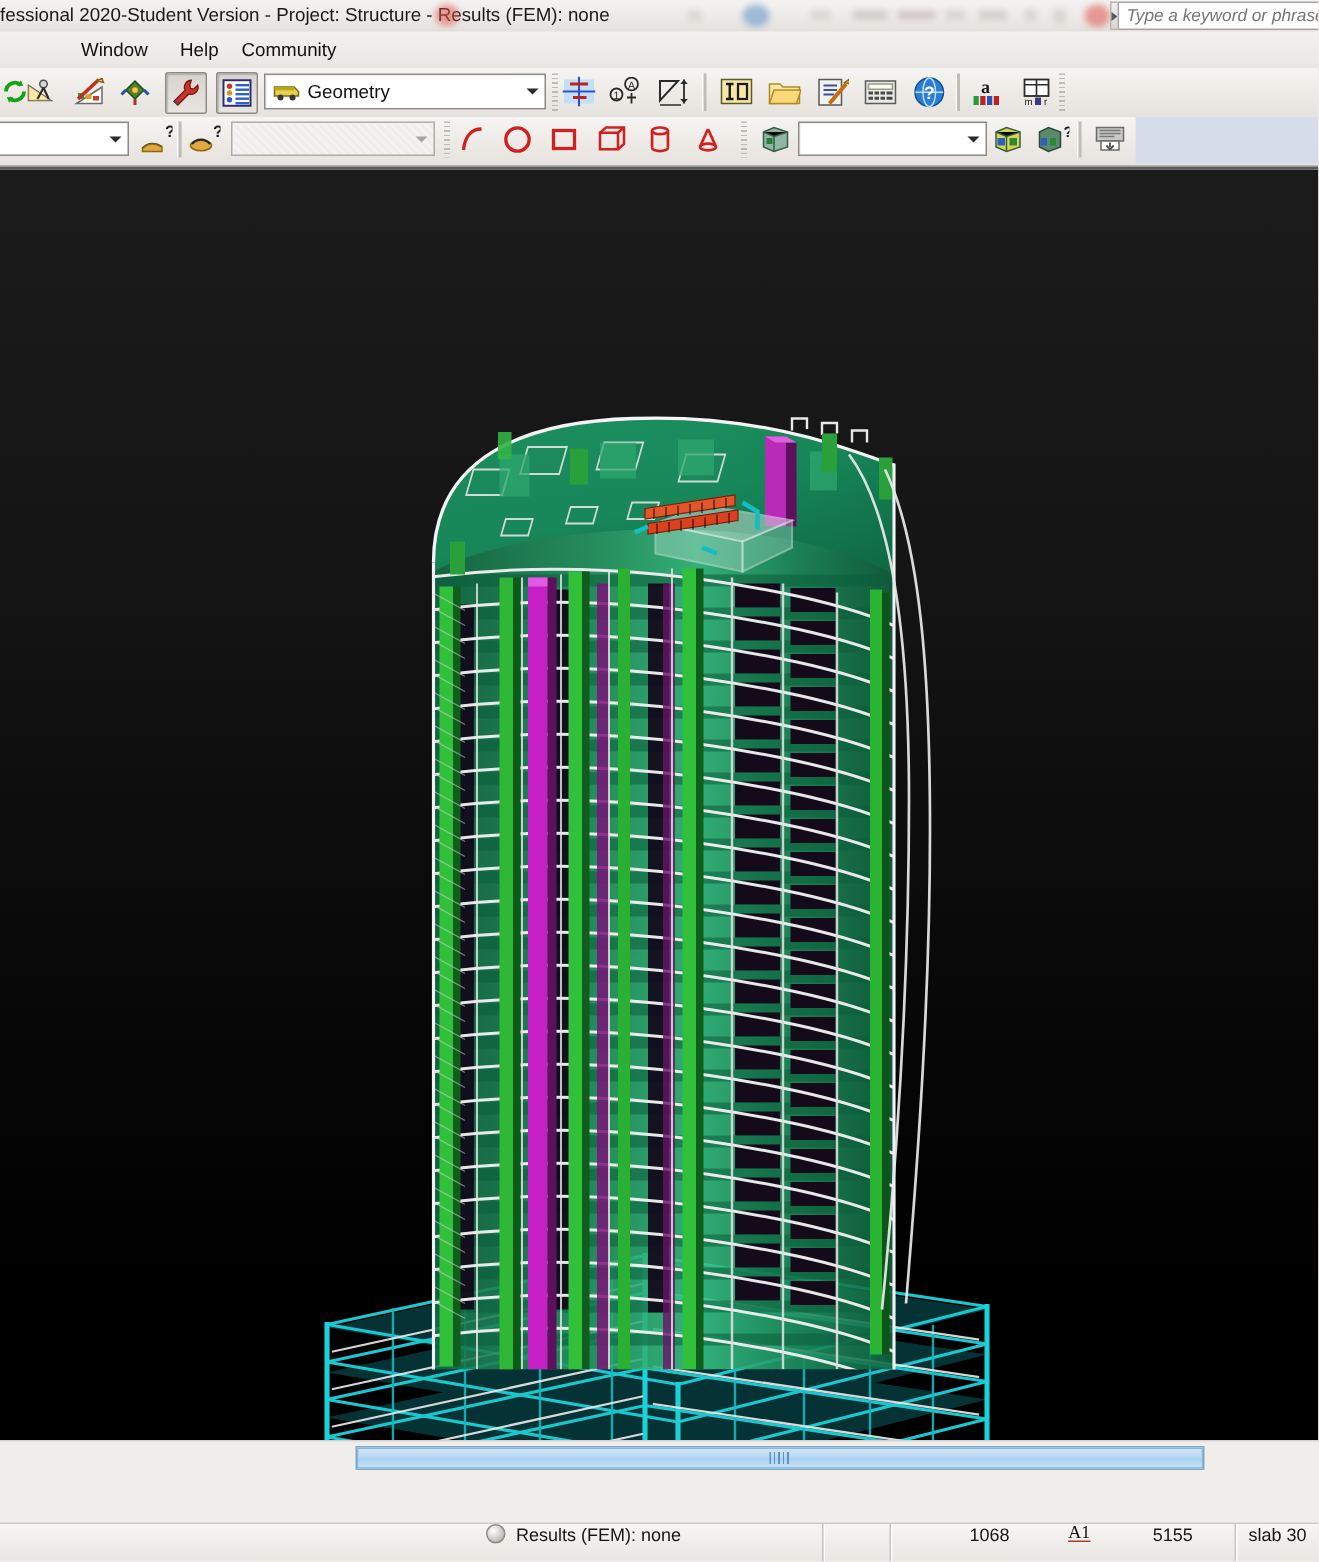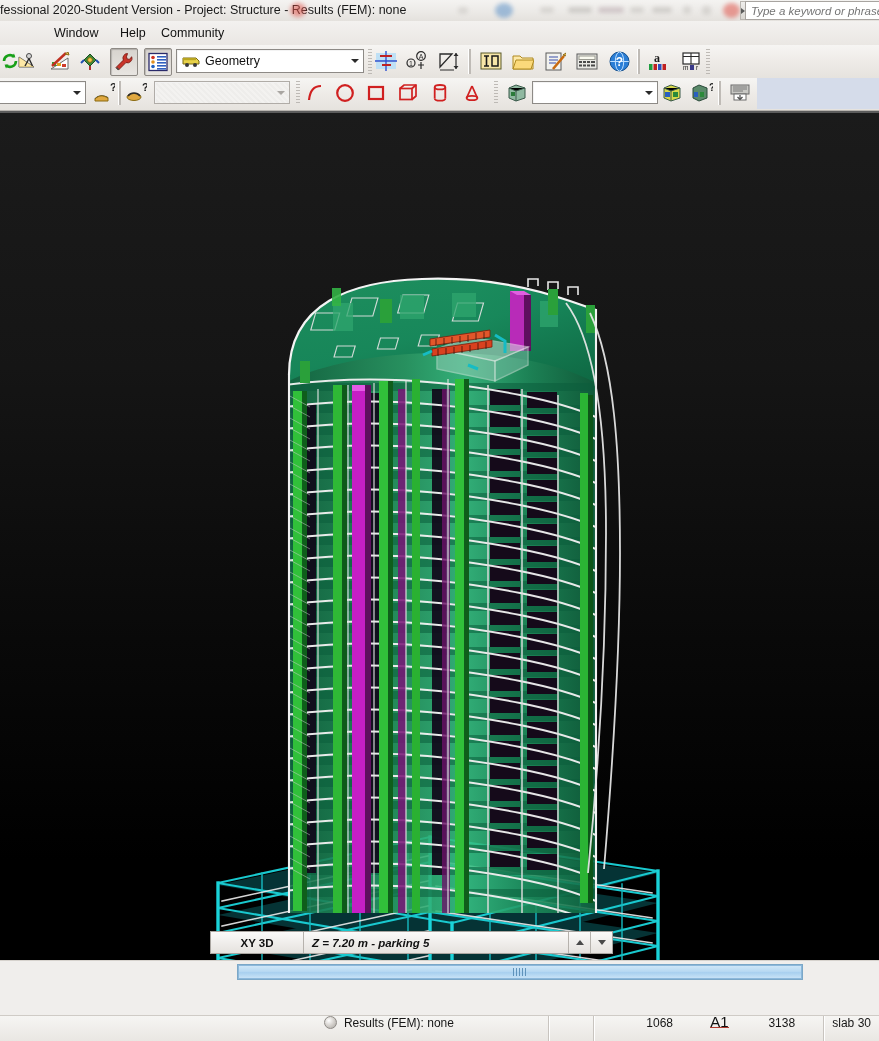--- a/index.html
+++ b/index.html
@@ -216,22 +216,22 @@
   .sb-a1 { width: 30px; justify-content: center; border-left: none; box-shadow: none;}
   .sb-num2 { width: 78px; justify-content: center; border-left: none; box-shadow: none;}
   .sb-slab { flex: 1; }
   .led {
     width: 11px; height: 11px; border-radius: 50%;
     background: radial-gradient(circle at 35% 32%, #ffffff 0%, #d8d5d1 45%, #a9a5a0 100%);
     border: 1px solid #8e8a86;
     flex: none;
   }
   .a1-glyph {
-    font-size: 15px; color: #111; border-bottom: 1.6px solid #b03a2e; line-height: 11px;
-    font-family: Liberation Sans, sans-serif;
+    font-size: 12px; color: #111; border-bottom: 1.6px solid #b03a2e; line-height: 11px;
+    font-family: Liberation Serif, serif;
   }
 </style>
 </head>
 <body>
 
 <div id="app">
 
   <div class="titlebar">
     <div class="title-text">fessional 2020-Student Version - Project: Structure - Results (FEM): none</div>
 
@@ -928,30 +928,20 @@
         <path d="M289 262 L289 800"></path>
         <path d="M596 196 L596 800"></path>
       </g>
 
       <g fill="none" stroke="#eaeaea" stroke-width="1.8" opacity="0.92">
         <path d="M566 190 C596 230 606 320 606 420 C606 540 598 660 588 760"></path>
         <path d="M590 200 C614 250 620 340 620 440 C620 550 612 660 604 756"></path>
       </g>
     </svg>
 
-    <div class="viewbar">
-      <div class="vb-cell vb-xy">XY 3D</div>
-      <div class="vb-cell vb-z">Z = 7.20 m - parking 5</div>
-      <div class="vb-spin up">
-          <i></i>
-        </div>
-      <div class="vb-spin down">
-          <i></i>
-        </div>
-    </div>
   </div>
 
   <div class="hscroll">
     <div class="hscroll-track">
       <div class="hscroll-thumb">
         <div class="hscroll-grip"></div>
       </div>
     </div>
   </div>
 
@@ -959,17 +949,17 @@
     <div class="sb-pad"></div>
     <div class="sb-cell sb-results">
       <span class="led"></span>
       <span>Results (FEM): none</span>
     </div>
     <div class="sb-cell sb-gap"></div>
     <div class="sb-cell sb-num1">1068</div>
     <div class="sb-cell sb-a1">
       <span class="a1-glyph">A1</span>
     </div>
-    <div class="sb-cell sb-num2">3138</div>
+    <div class="sb-cell sb-num2">5155</div>
     <div class="sb-cell sb-slab">slab 30</div>
   </div>
 
 </div>
 
 </body></html>

